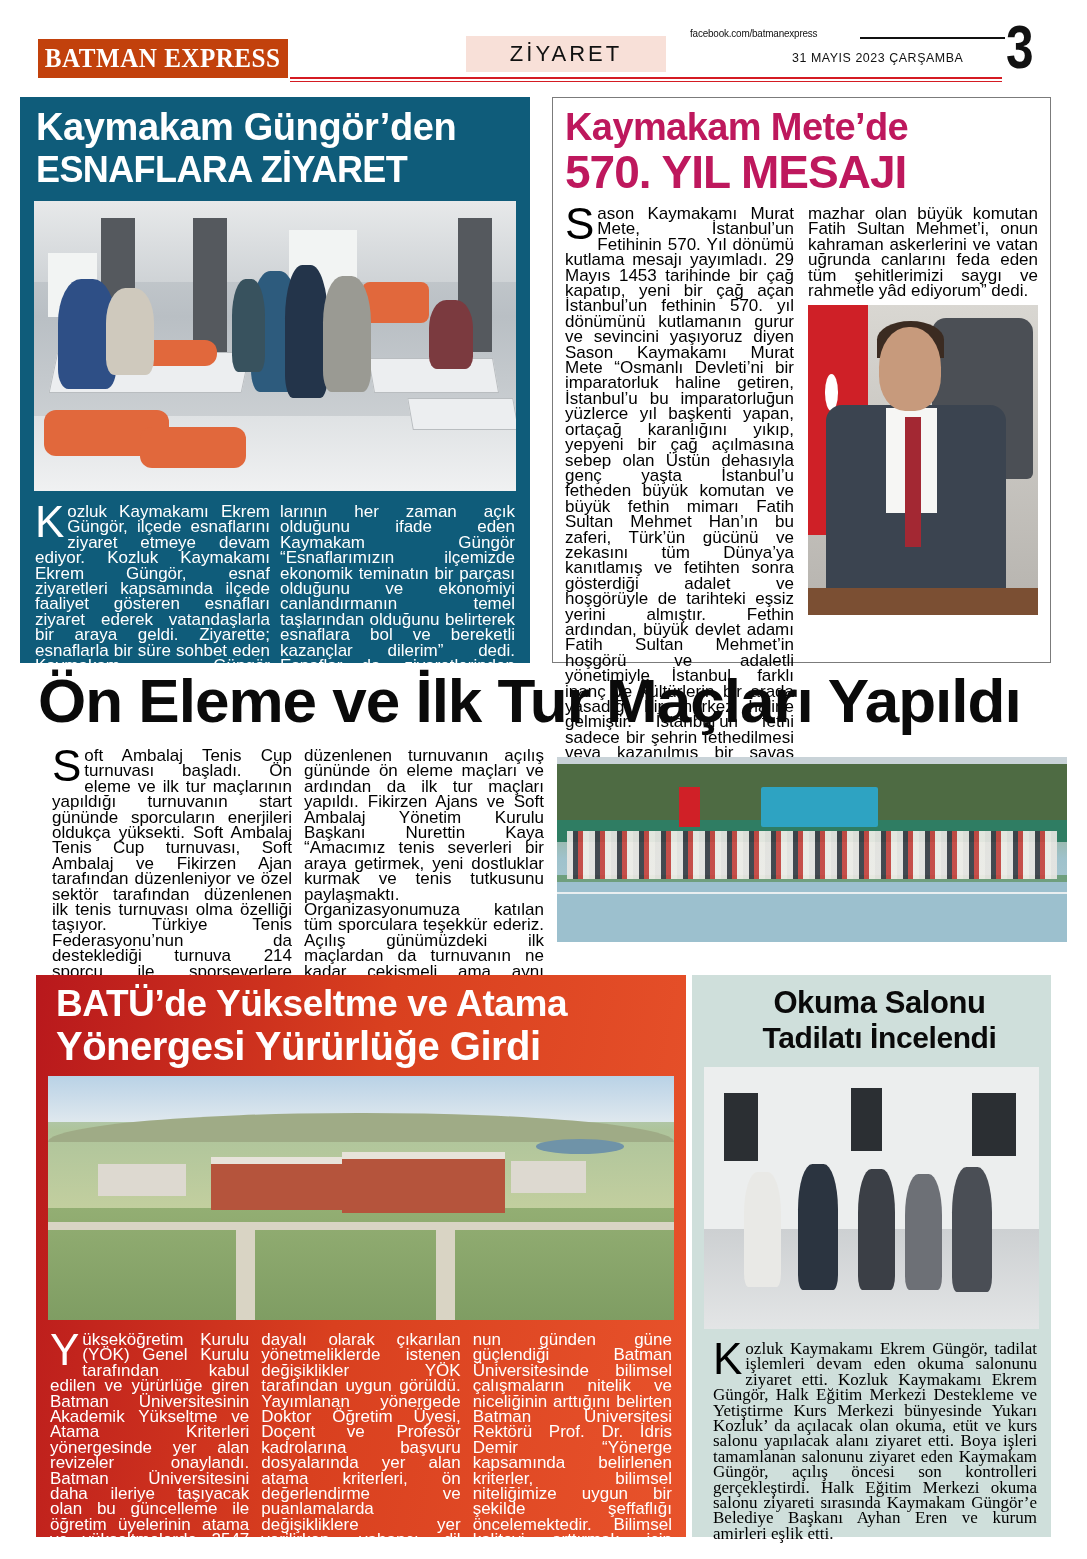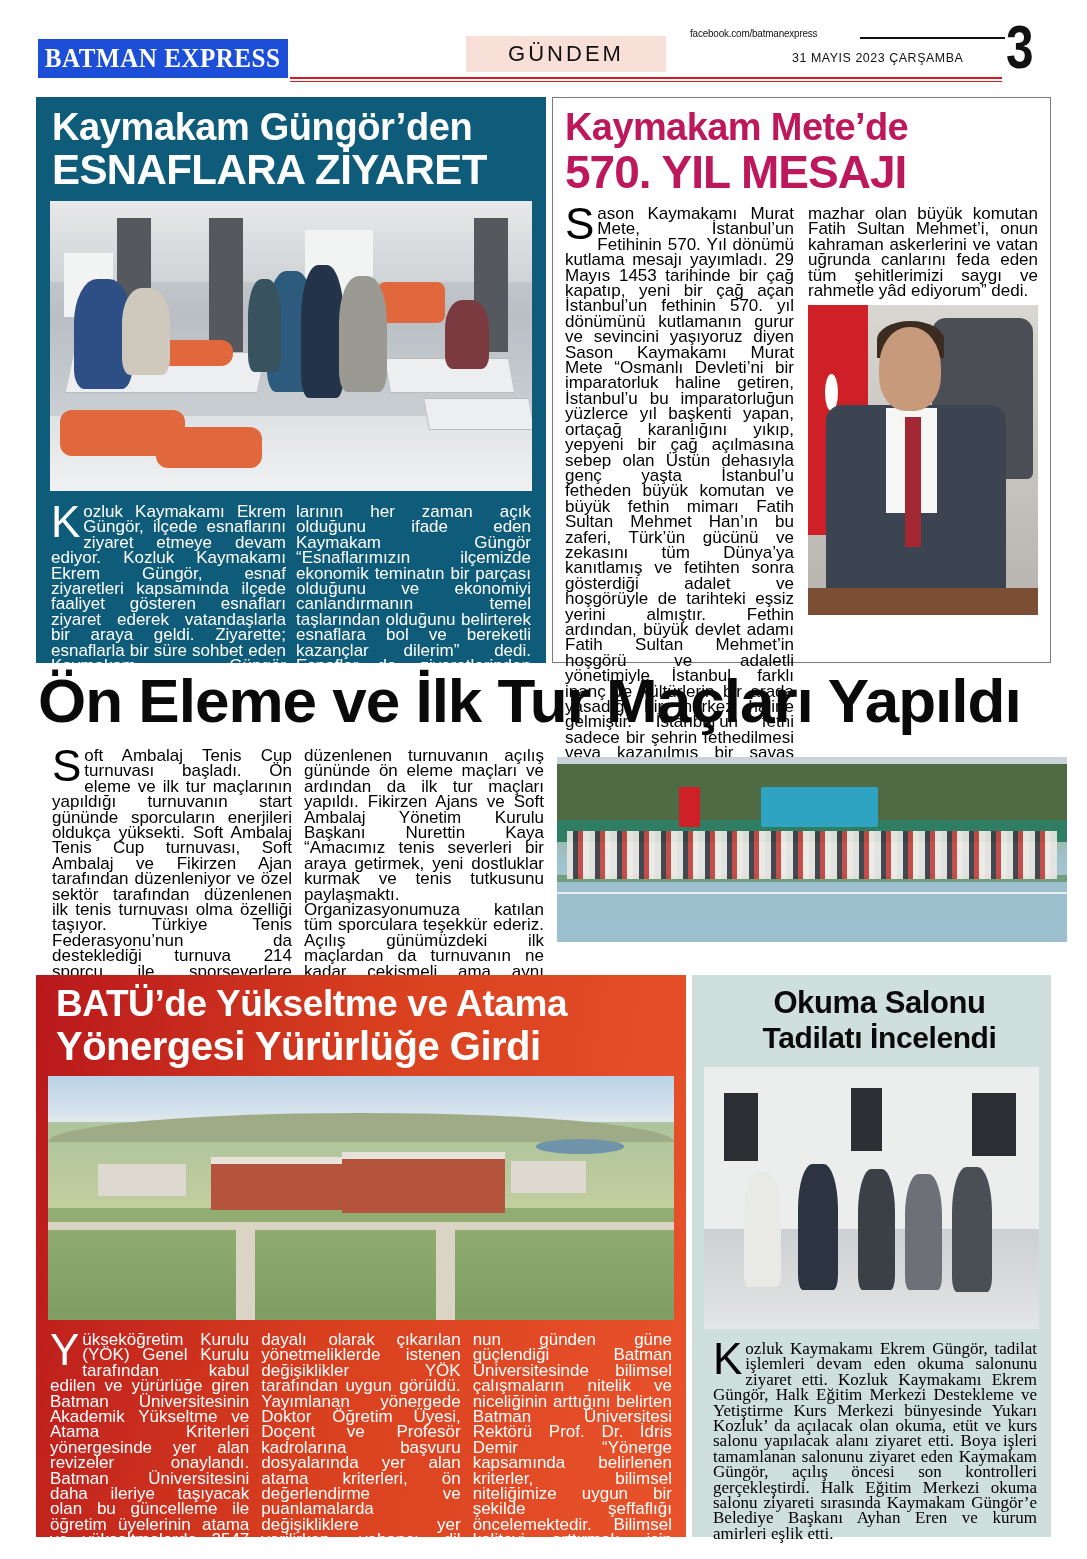--- a/index.html
+++ b/index.html
@@ -8,21 +8,21 @@
     background: #ffffff;
     font-family: "Liberation Sans", sans-serif;
     overflow: hidden;
   }
   .page { position: relative; width: 1087px; height: 1559px; background:#fff; }
 
   
   .masthead { position:absolute; left:0; top:0; width:1087px; height:92px; }
   .logo-box {
     position:absolute; left:38px; top:39px; width:250px; height:39px;
-    background:#1d4ed8; display:flex; align-items:center; justify-content:center;
+    background:#c2410c; display:flex; align-items:center; justify-content:center;
   }
   .logo-text {
     color:#fff; font-family:"Liberation Serif", serif; font-weight:bold;
     font-size:27px; letter-spacing:0.5px; white-space:nowrap;
     transform: scaleX(0.93);
   }
   .section-tab {
     position:absolute; left:466px; top:36px; width:200px; height:36px;
     background:#f8e0d8; display:flex; align-items:center; justify-content:center;
   }
@@ -53,26 +53,26 @@
   .body-txt {
     font-size:17px; line-height:15.4px; text-align:justify;
     font-family:"Liberation Sans", sans-serif; hyphens:none;
   }
   .dropcap::first-letter {
     float:left; font-size:44px; line-height:35px; padding-right:3px;
     font-weight:400; font-family:"Liberation Sans", sans-serif;
   }
 
   
-  .art1 { position:absolute; left:36px; top:97px; width:510px; height:566px; background:#0f5c7a; }
+  .art1 { position:absolute; left:20px; top:97px; width:510px; height:566px; background:#0f5c7a; }
   .art1 .head {
     padding:10px 16px 0 16px; color:#fff;
   }
   .art1 .h1 { font-size:38px; font-weight:bold; line-height:41px; letter-spacing:-0.4px; }
-  .art1 .h2 { font-size:42px; font-weight:bold; line-height:44px; letter-spacing:-0.6px; }
+  .art1 .h2 { font-size:36px; font-weight:bold; line-height:44px; letter-spacing:-0.6px; }
   .art1 .photo { margin:9px 14px 0 14px; width:482px; height:290px; }
   .art1 .cols {
     display:flex; gap:10px; padding:13px 15px 0 15px; color:#fff;
   }
   .art1 .col { width:240px; }
 
   
   .art2 { position:absolute; left:552px; top:97px; width:499px; height:566px; border:1.5px solid #7b7b7b; background:#fff; }
   .art2 .head { padding:8px 12px 0 12px; color:#be185d; }
   .art2 .h1 { font-size:38px; font-weight:bold; line-height:42px; letter-spacing:-0.6px; }
@@ -163,21 +163,21 @@
 </head>
 <body>
 
 <div class="page">
 
   <div class="masthead">
     <div class="logo-box">
       <span class="logo-text">BATMAN EXPRESS</span>
     </div>
     <div class="section-tab">
-      <span>GÜNDEM</span>
+      <span>ZİYARET</span>
     </div>
     <div class="masthead-rule-a"></div>
     <div class="masthead-rule-b"></div>
     <div class="fb-url">facebook.com/batmanexpress</div>
     <div class="pg-rule"></div>
     <div class="date-line">31 MAYIS 2023 ÇARŞAMBA</div>
     <div class="pg-num">3</div>
   </div>
 
   <div class="art1">

